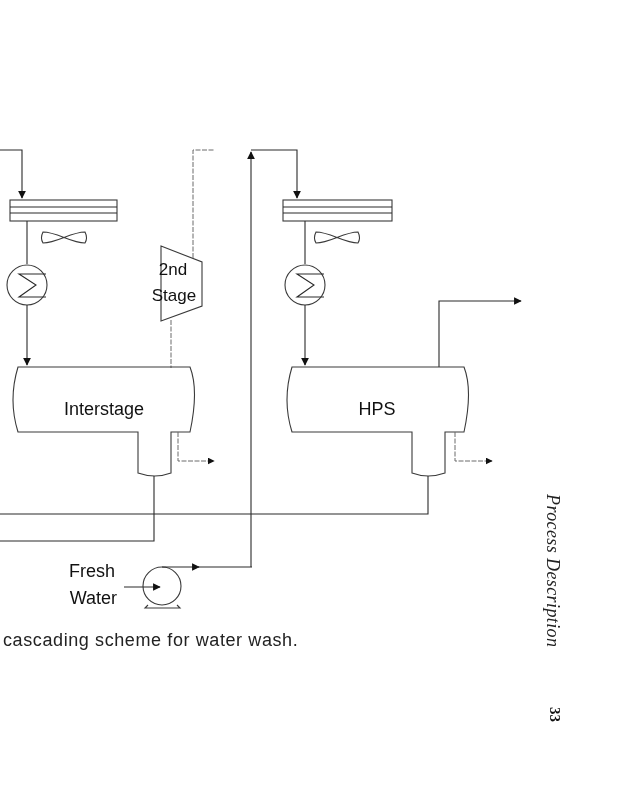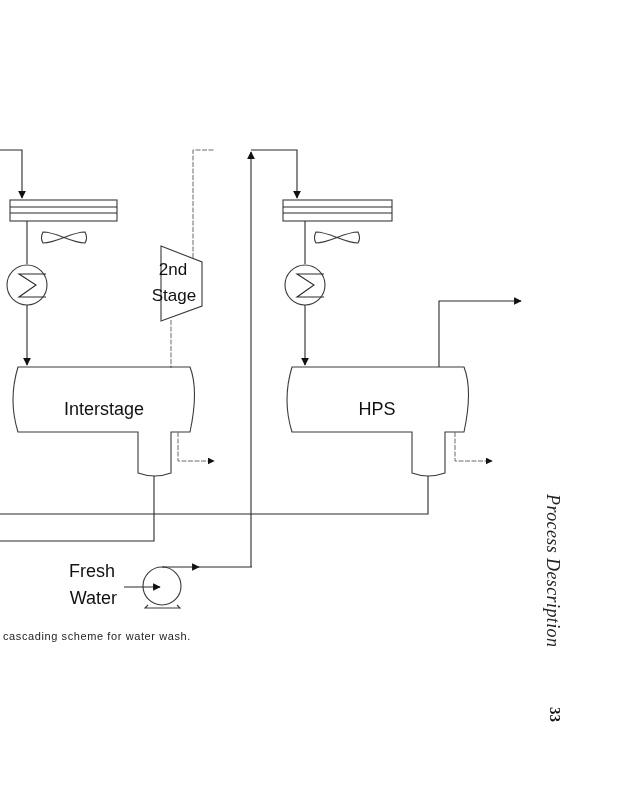--- a/index.html
+++ b/index.html
@@ -2,21 +2,21 @@
 <html><head>
   <meta charset="utf-8">
   <style>
     html, body { margin: 0; padding: 0; background: #ffffff; }
     body { width: 636px; height: 800px; position: relative; overflow: hidden; }
     #canvas { position: absolute; left: 0; top: 0; }
     .ln { stroke: #2a2a2a; stroke-width: 1.1; fill: none; }
     .lnl { stroke: #6b6b6b; stroke-width: 1; fill: none; stroke-dasharray: 5 1.5; }
     .shape { stroke: #3a3a3a; stroke-width: 1.1; fill: none; }
     .lbl { font-family: "Liberation Sans", sans-serif; fill: #111; }
-    .caption { position: absolute; left: 3px; top: 630px; font-family: "Liberation Sans", sans-serif; font-size: 11px; color: #222; letter-spacing: 0.6px; }
+    .caption { position: absolute; left: 3px; top: 630px; font-family: "Liberation Sans", sans-serif; font-size: 18px; color: #222; letter-spacing: 0.6px; }
     .running-head { position: absolute; font-family: "Liberation Serif", serif; font-style: italic; font-size: 18px; color: #222; transform-origin: left top; transform: rotate(90deg); left: 563px; top: 494px; white-space: nowrap; letter-spacing: 0.4px; }
     .page-num { position: absolute; font-family: "Liberation Serif", serif; font-weight: bold; font-size: 15px; color: #111; transform-origin: left top; transform: rotate(90deg); left: 563px; top: 707px; }
   </style>
 </head>
 <body>
 
 <svg id="canvas" width="636" height="800" viewBox="0 0 636 800">
   <defs>
     <marker id="arr" viewBox="0 0 10 10" refX="9" refY="5" markerWidth="7" markerHeight="7" orient="auto-start-reverse">
       <path d="M0,0 L10,5 L0,10 z" fill="#111"></path>

